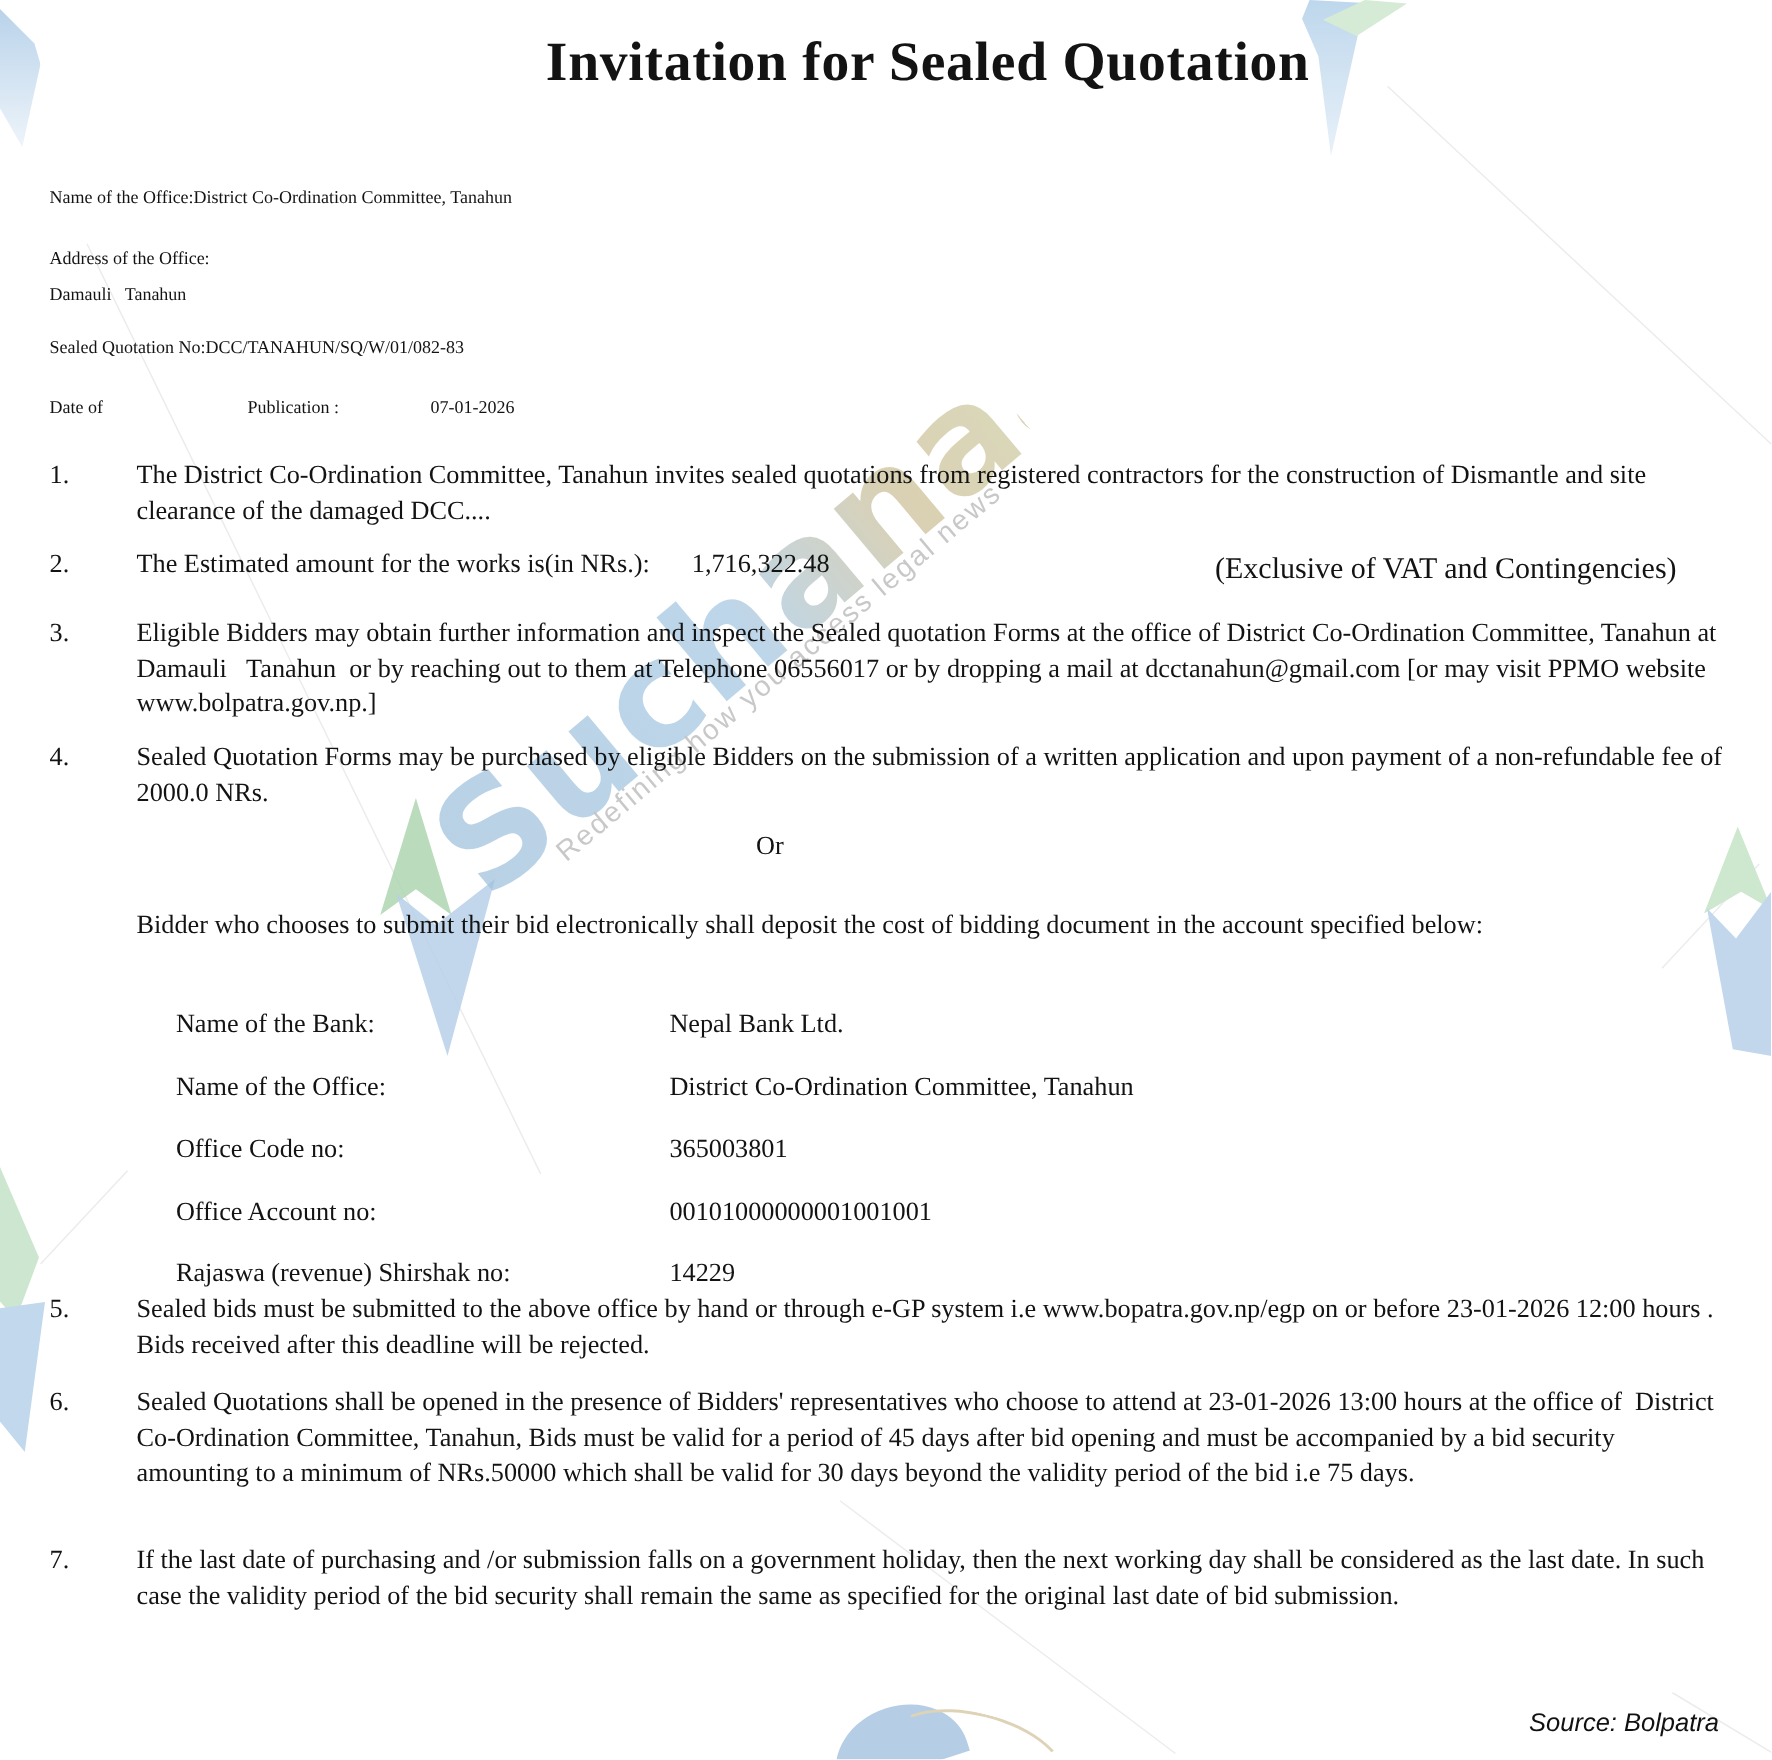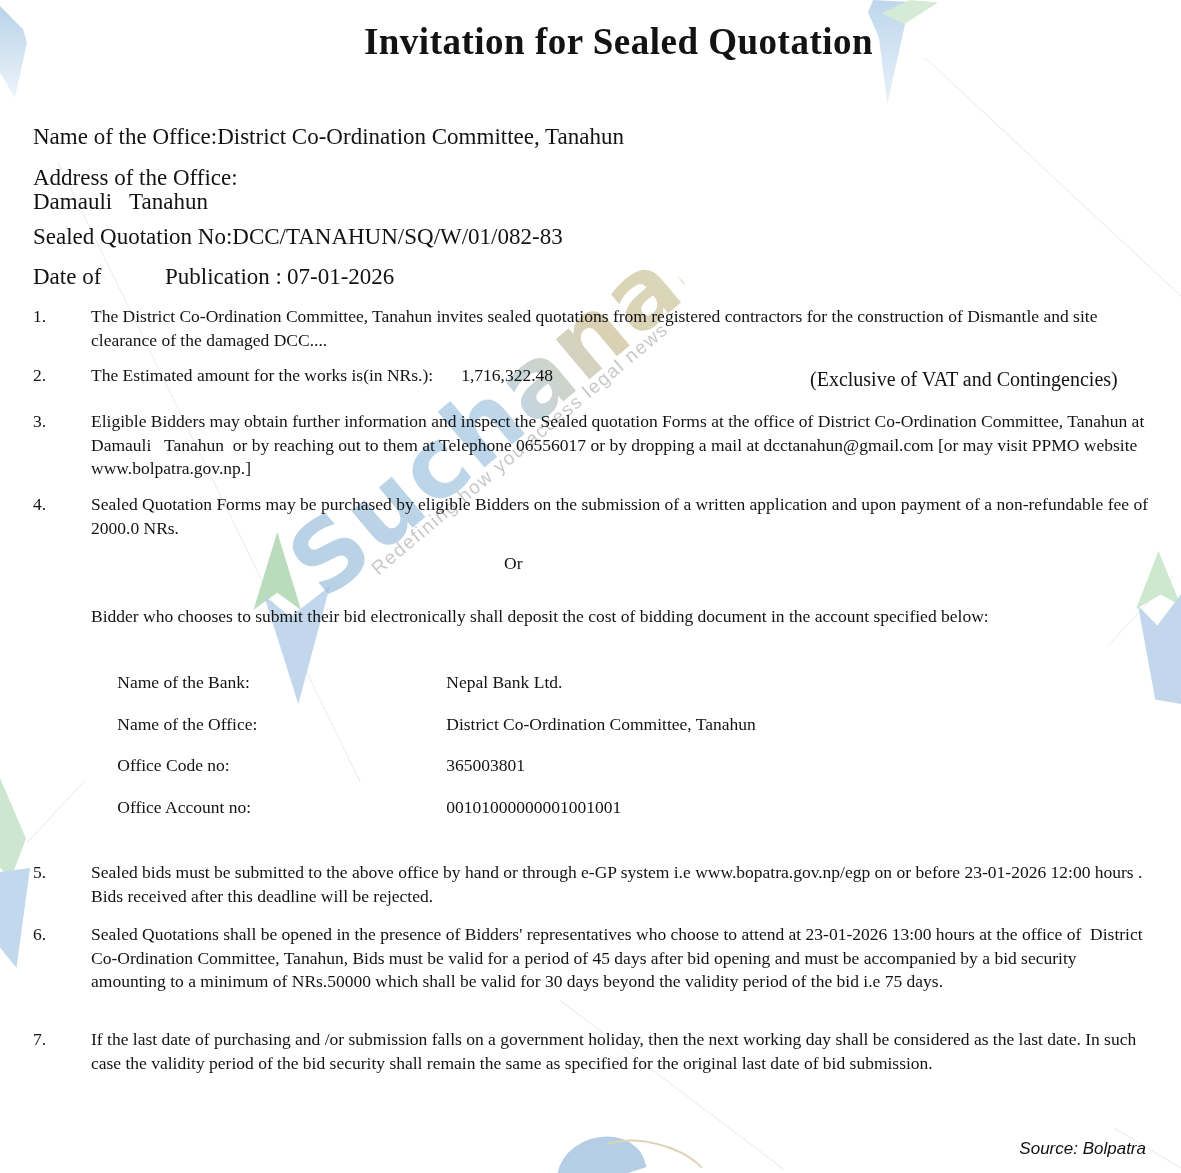--- a/index.html
+++ b/index.html
@@ -30,21 +30,21 @@
     font-size:19px;letter-spacing:1.5px;color:#c3c3c3;opacity:.9;
     text-align:center;white-space:nowrap;
   }
   .hairline{position:absolute;height:1px;background:rgba(0,0,0,0.08);transform-origin:left center;}
   
   .content{position:absolute;inset:0;z-index:1;}
   .title{
     position:absolute;left:0;top:20px;width:1181px;
     text-align:center;font-size:37px;font-weight:bold;letter-spacing:.5px;padding-left:28px;
   }
-  .metaline{position:absolute;left:33px;font-size:23px;white-space:pre;}
+  .metaline{position:absolute;left:33px;font-size:12px;white-space:pre;}
   .item{position:absolute;left:33px;width:1120px;font-size:17.5px;line-height:23.5px;}
   .num{position:absolute;left:0;top:0;}
   .itext{margin-left:58px;width:1059px;white-space:pre-wrap;}
   .aside{position:absolute;font-size:20px;}
   .or{position:absolute;font-size:17.5px;}
   .para{position:absolute;left:91px;width:1059px;font-size:17.5px;line-height:23.5px;}
   .brow{position:absolute;left:91px;font-size:17.5px;white-space:pre;}
   .blabel{display:inline-block;width:329px;}
   .source{
     position:absolute;right:35px;top:1139px;
@@ -131,20 +131,23 @@
     </div>
     <div class="brow" style="top:651px;">
       <span class="blabel">Name of the Bank:</span><span>Nepal Bank Ltd.</span>
     </div>
     <div class="brow" style="top:734px;">
       <span class="blabel">Office Code no:</span><span>365003801</span>
     </div>
     <div class="brow" style="top:776px;">
       <span class="blabel">Office Account no:</span><span>00101000000001001001</span>
     </div>
+    <div class="brow" style="top:817px;">
+      <span class="blabel">Rajaswa (revenue) Shirshak no:</span><span>14229</span>
+    </div>
 
     <div class="item" style="top:861px;">
       <span class="num">5.</span>
       <div class="itext">Sealed bids must be submitted to the above office by hand or through e-GP system i.e www.bopatra.gov.np/egp on or before 23-01-2026 12:00 hours . Bids received after this deadline will be rejected.</div>
     </div>
 
     <div class="item" style="top:923px;">
       <span class="num">6.</span>
       <div class="itext">Sealed Quotations shall be opened in the presence of Bidders' representatives who choose to attend at 23-01-2026 13:00 hours at the office of  District Co-Ordination Committee, Tanahun, Bids must be valid for a period of 45 days after bid opening and must be accompanied by a bid security amounting to a minimum of NRs.50000 which shall be valid for 30 days beyond the validity period of the bid i.e 75 days.</div>
     </div>

